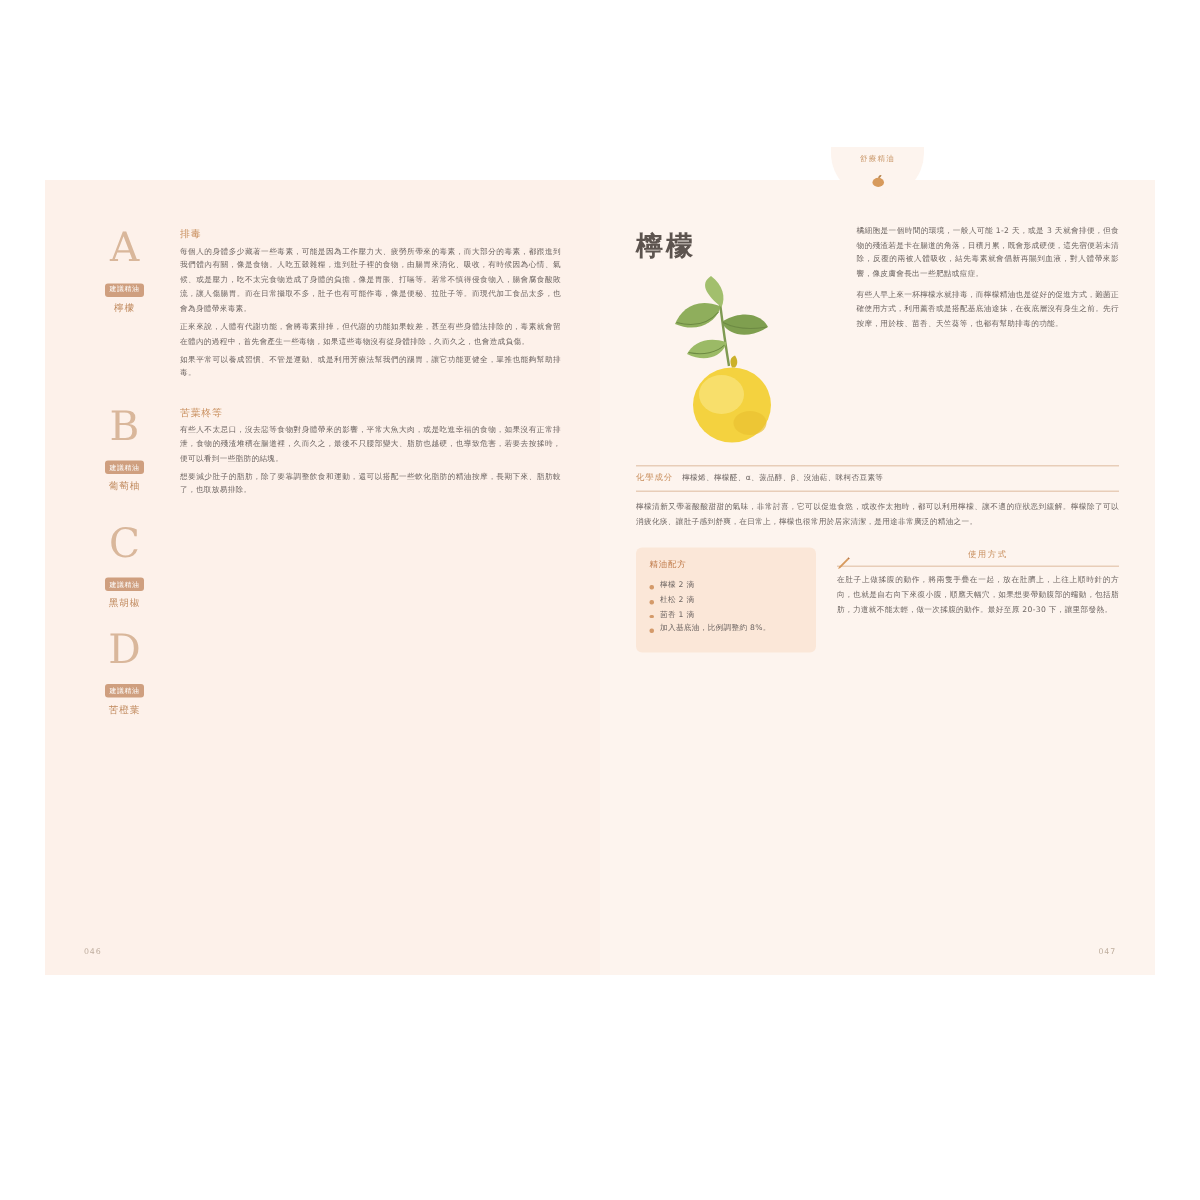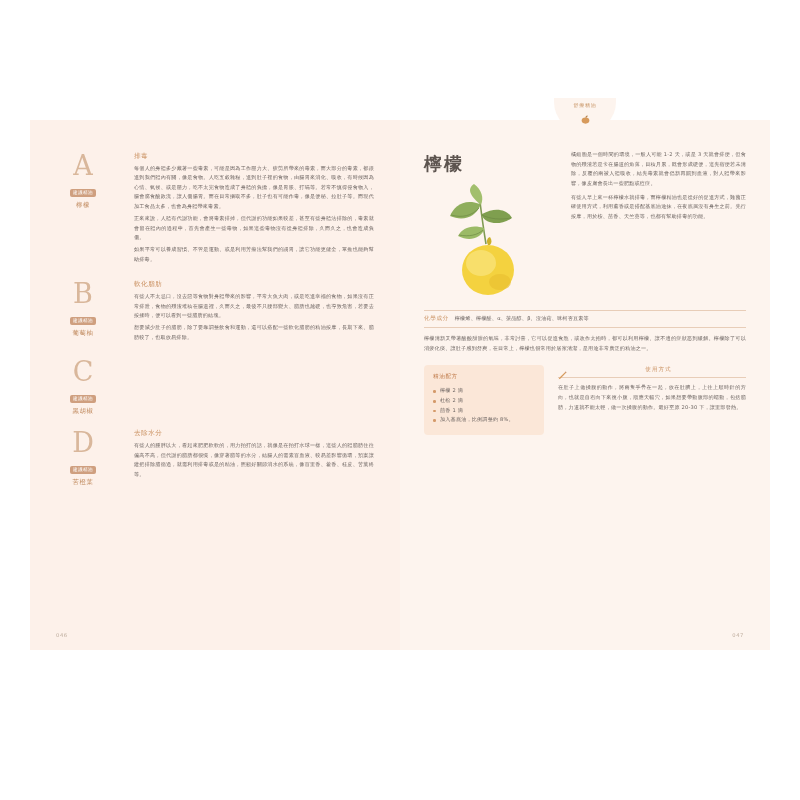--- a/index.html
+++ b/index.html
@@ -71,21 +71,20 @@
     letter-spacing: 0.4px;
   }
   .qa-oilname {
     margin-top: 3px;
     font-size: 6.4px;
     color: #c08a5e;
     letter-spacing: 0.6px;
   }
   .qa-body {
     flex: 1;
-    margin-left: 14px;
   }
   .qa-title {
     font-size: 6.6px;
     color: #c98f5e;
     letter-spacing: 0.5px;
     margin-bottom: 3px;
   }
   .qa-para {
     font-size: 5.1px;
     line-height: 1.85;
@@ -287,43 +286,39 @@
         </div>
       </div>
 
       <div class="qa-item">
         <div class="qa-left">
           <div class="qa-letter">B</div>
           <div class="qa-tagline">建議精油</div>
           <div class="qa-oilname">葡萄柚</div>
         </div>
         <div class="qa-body">
-          <div class="qa-title">軟化脂肪</div>
+          <div class="qa-title">苦葉柊等</div>
           <p class="qa-para">有些人不太忌口，沒去惡等食物對身體帶來的影響，平常大魚大肉，或是吃進幸福的食物，如果沒有正常排泄，食物的殘渣堆積在腸道裡，久而久之，最後不只腰部變大、脂肪也越硬，也導致危害，若要去按揉時，便可以看到一些脂肪的結塊。</p>
           <p class="qa-para">想要減少肚子的脂肪，除了要靠調整飲食和運動，還可以搭配一些軟化脂肪的精油按摩，長期下來、脂肪較了，也取放易排除。</p>
         </div>
       </div>
 
       <div class="qa-item">
         <div class="qa-left">
           <div class="qa-letter">C</div>
           <div class="qa-tagline">建議精油</div>
           <div class="qa-oilname">黑胡椒</div>
         </div>
       </div>
 
       <div class="qa-item">
         <div class="qa-left">
           <div class="qa-letter">D</div>
           <div class="qa-tagline">建議精油</div>
           <div class="qa-oilname">苦橙葉</div>
-        </div>
-        <div class="qa-body">
-          <div class="qa-title">去除水分</div>
-          <p class="qa-para">有些人的腫胖以大，看起來肥肥軟軟的，用力拍打的話，就像是在拍打水球一樣，這些人的體脂肪住往偏高不高，但代謝的脂肪都很慢，像穿著脂等的水分，結腸人的需素百血液、較易差影響循環，預案讓建把排除脂循過，就需利用排毒或是的精油，照顧好關節消水的系統，像百里香、藿香、桂皮、苦葉柊等。</p>
         </div>
       </div>
 
     </div>
     <div class="folio folio-left">046</div>
   </div>
 
   <div class="page page-right">
 
     <div class="tab">

